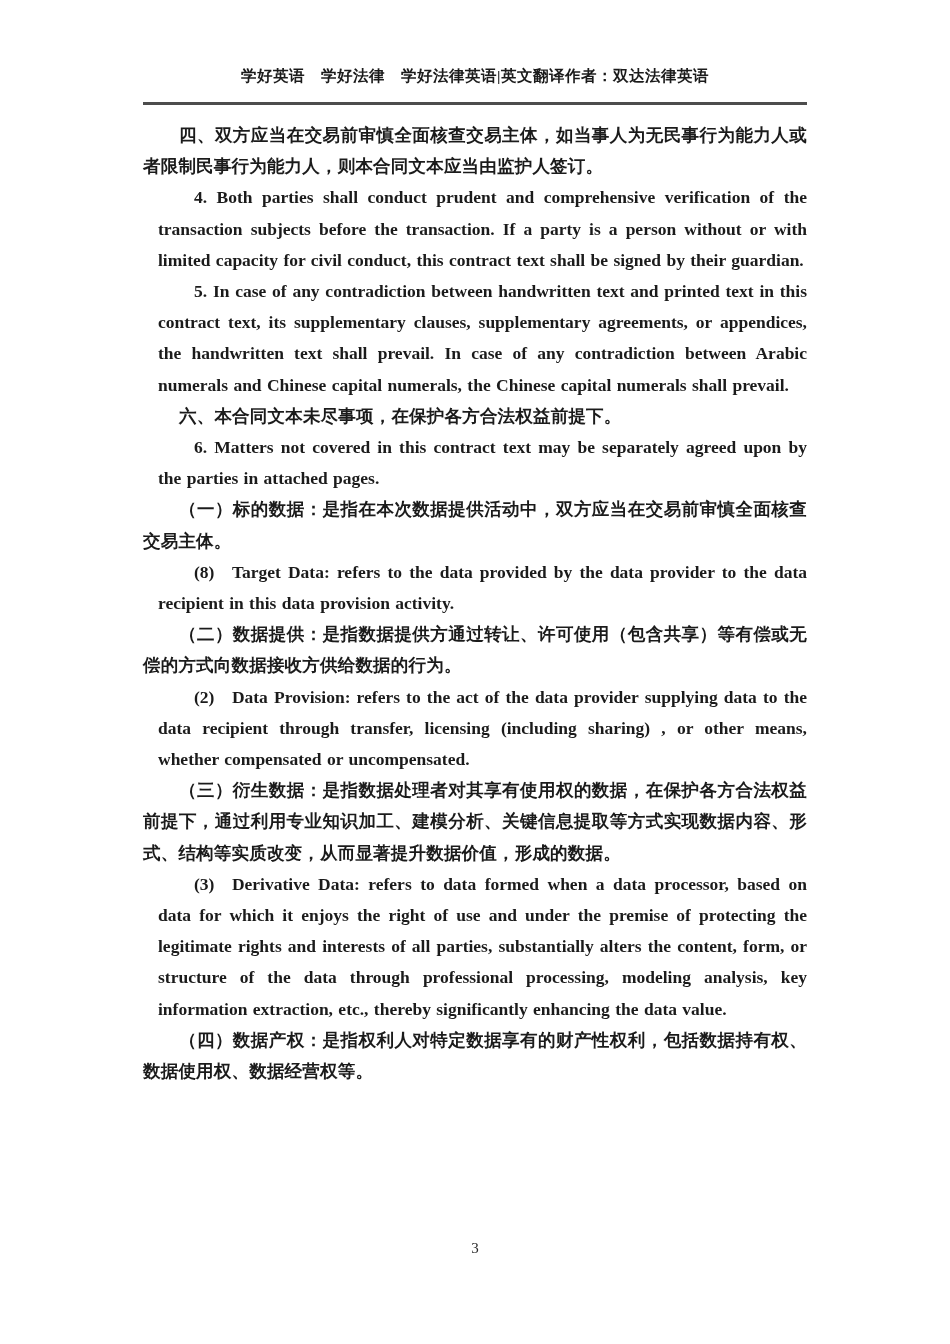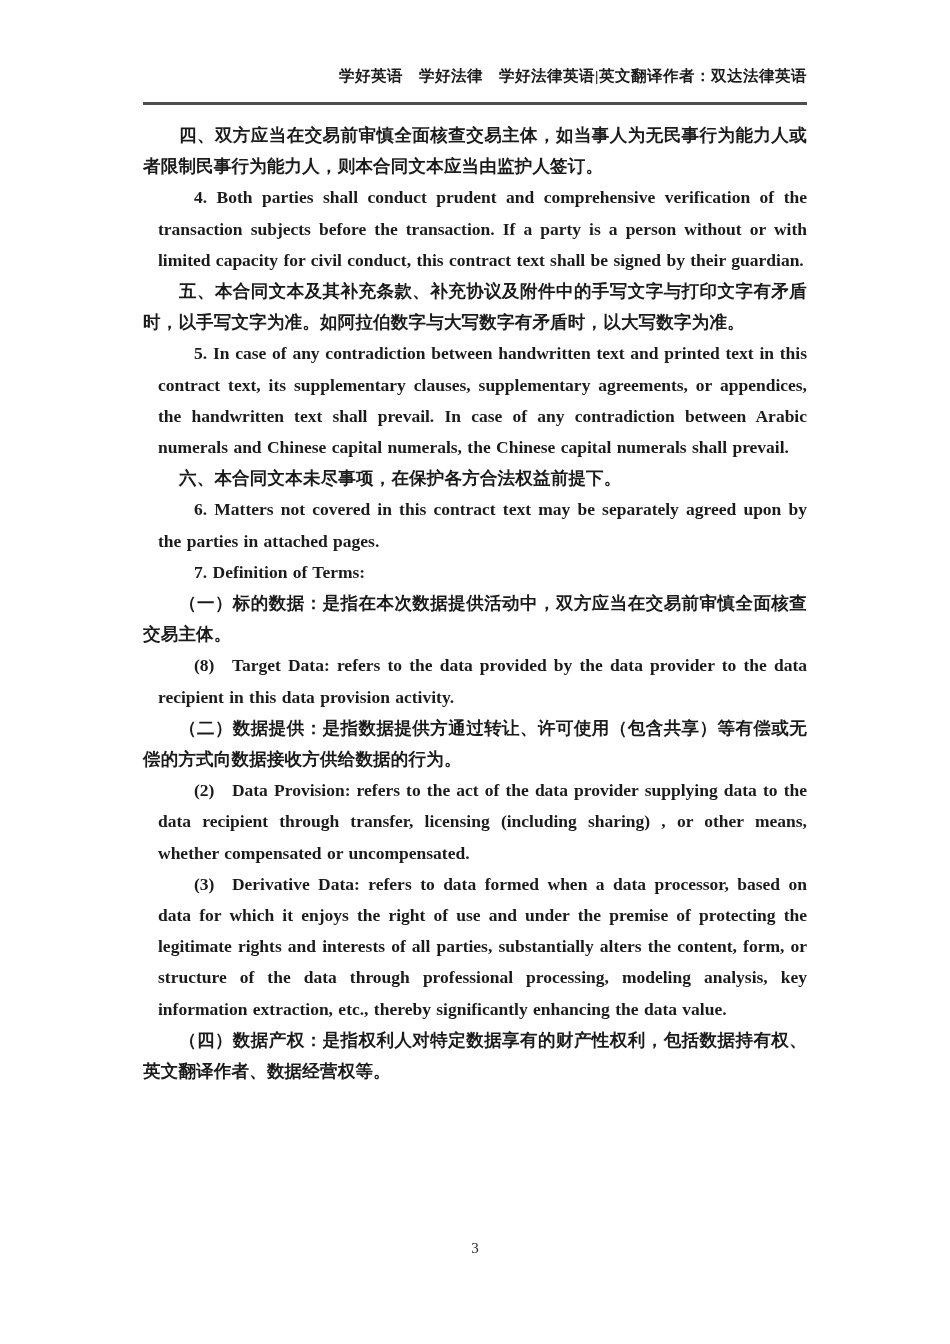--- a/index.html
+++ b/index.html
@@ -14,21 +14,21 @@
     background: #ffffff;
     font-family: "Liberation Serif", "DejaVu Serif", serif;
     color: #1b1b1b;
     overflow: hidden;
   }
   .header {
     position: absolute;
     left: 143px;
     width: 664px;
     top: 66px;
-    text-align: right;
+    text-align: center;
     font-weight: bold;
     font-size: 15.5px;
     letter-spacing: 0.5px;
     white-space: nowrap;
   }
   .header-rule {
     position: absolute;
     left: 143px;
     width: 664px;
     top: 102px;
@@ -72,28 +72,27 @@
 
 <div class="page">
 
   <div class="header">学好英语　学好法律　学好法律英语|英文翻译作者：双达法律英语</div>
 
   <div class="header-rule"></div>
 
   <div class="document-body">
       <p class="para zh">四、双方应当在交易前审慎全面核查交易主体，如当事人为无民事行为能力人或者限制民事行为能力人，则本合同文本应当由监护人签订。</p>
       <p class="para en">4. Both parties shall conduct prudent and comprehensive verification of the transaction subjects before the transaction. If a party is a person without or with limited capacity for civil conduct, this contract text shall be signed by their guardian.</p>
-      <p class="para zh">五、本合同文本及其补充条款、补充协议及附件中的手写文字与打印文字有矛盾时，以手写文字为准。如阿拉伯数字与大写数字有矛盾时，以大写数字为准。</p>
       <p class="para en">5. In case of any contradiction between handwritten text and printed text in this contract text, its supplementary clauses, supplementary agreements, or appendices, the handwritten text shall prevail. In case of any contradiction between Arabic numerals and Chinese capital numerals, the Chinese capital numerals shall prevail.</p>
       <p class="para zh">六、本合同文本未尽事项，在保护各方合法权益前提下。</p>
       <p class="para en">6. Matters not covered in this contract text may be separately agreed upon by the parties in attached pages.</p>
-      <p class="para en">7. Definition of Terms:</p>
       <p class="para zh">（一）标的数据：是指在本次数据提供活动中，双方应当在交易前审慎全面核查交易主体。</p>
       <p class="para en">(8) Target Data: refers to the data provided by the data provider to the data recipient in this data provision activity.</p>
       <p class="para zh">（二）数据提供：是指数据提供方通过转让、许可使用（包含共享）等有偿或无偿的方式向数据接收方供给数据的行为。</p>
       <p class="para en">(2) Data Provision: refers to the act of the data provider supplying data to the data recipient through transfer, licensing (including sharing) , or other means, whether compensated or uncompensated.</p>
+      <p class="para zh">（三）衍生数据：是指数据处理者对其享有使用权的数据，在保护各方合法权益前提下，通过利用专业知识加工、建模分析、关键信息提取等方式实现数据内容、形式、结构等实质改变，从而显著提升数据价值，形成的数据。</p>
       <p class="para en">(3) Derivative Data: refers to data formed when a data processor, based on data for which it enjoys the right of use and under the premise of protecting the legitimate rights and interests of all parties, substantially alters the content, form, or structure of the data through professional processing, modeling analysis, key information extraction, etc., thereby significantly enhancing the data value.</p>
-      <p class="para zh">（四）数据产权：是指权利人对特定数据享有的财产性权利，包括数据持有权、英文翻译作者、数据经营权等。</p>
+      <p class="para zh">（四）数据产权：是指权利人对特定数据享有的财产性权利，包括数据持有权、数据使用权、数据经营权等。</p>
     </div>
 
   <div class="page-number">3</div>
 
 </div>
 
 </body></html>

